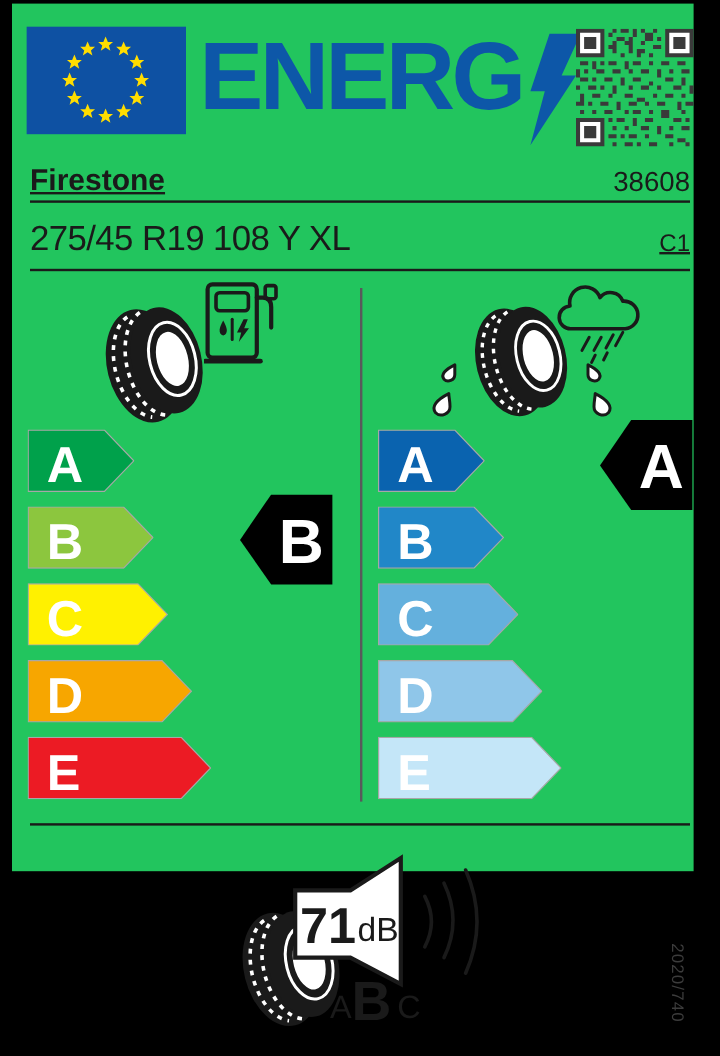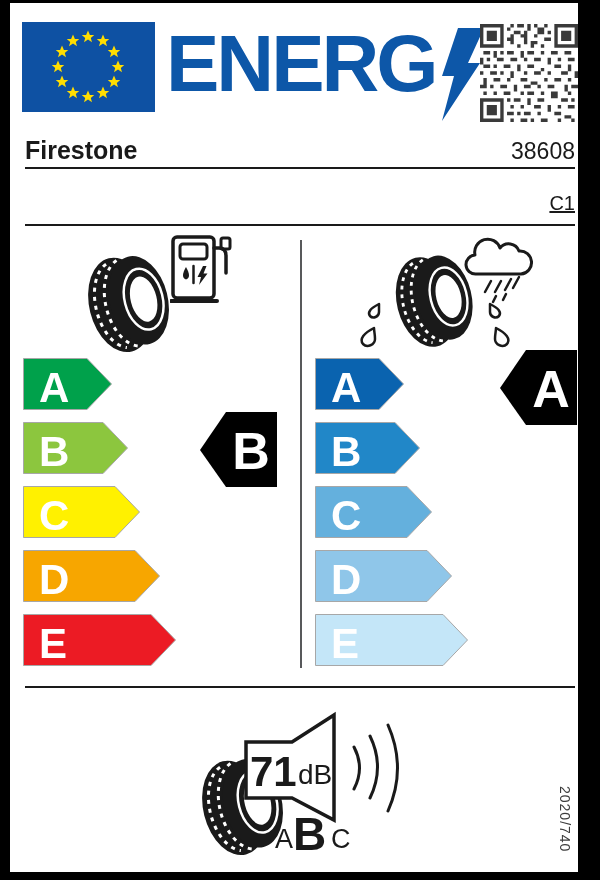--- a/index.html
+++ b/index.html
@@ -1,21 +1,21 @@
 <!DOCTYPE html>
 <html><head>
 <meta charset="utf-8">
 <style>
   html,body{margin:0;padding:0;background:#000;}
   body{width:600px;height:880px;position:relative;overflow:hidden;
        font-family:"Liberation Sans",sans-serif;color:#1a1a1a;}
-  .label{position:absolute;left:10px;top:3px;width:568px;height:869px;background:#ffffff;}
+  .label{position:absolute;left:10px;top:3px;width:568px;height:723px;background:#22c55e;}
   .abs{position:absolute;}
   .logo-text{font-weight:bold;letter-spacing:-3px;line-height:94px;font-size:80px;}
-  .brand{font-size:25px;font-weight:bold;}
+  .brand{font-size:25px;font-weight:bold;text-decoration:underline;}
   .artnum{font-size:23px;}
   .sizetext{font-size:29px;letter-spacing:-0.5px;}
   .classtext{font-size:20px;text-decoration:underline;}
   .rule{background:#1a1a1a;height:2px;}
   .divider{background:#58595b;width:2px;}
   svg text{font-family:"Liberation Sans",sans-serif;}
   .arrow-letter{fill:#fff;font-weight:bold;font-size:42px;}
   .pointer-letter{fill:#fff;font-weight:bold;font-size:52px;text-anchor:middle;}
   .db-value{font-weight:bold;font-size:42px;fill:#1a1a1a;}
   .db-unit{font-size:28px;fill:#1a1a1a;}
@@ -78,20 +78,21 @@
              M8,22h1v1h-1zM10,22h2v1h-2zM14,22h1v2h-1zM17,22h2v1h-2zM24,22h2v1h-2zM27,22h1v1h-1z
              M9,24h1v1h-1zM12,24h1v1h-1zM16,24h2v1h-2zM20,24h1v2h-1zM23,24h1v1h-1zM26,24h2v1h-2z
              M8,26h2v1h-2zM11,26h1v1h-1zM13,26h2v1h-2zM17,26h1v1h-1zM22,26h2v1h-2zM25,27h2v1h-2z
              M9,28h1v1h-1zM12,28h2v1h-2zM15,28h1v1h-1zM18,28h2v1h-2zM23,28h1v1h-1zM27,28h1v1h-1z"></path>
   </svg>
 
   <div class="abs brand" style="left:15px;top:133px">Firestone</div>
   <div class="abs artnum" style="right:3px;top:135px">38608</div>
   <div class="abs rule" style="left:15px;top:164px;width:550px"></div>
 
+  <div class="abs sizetext" style="left:15px;top:180px">275/45 R19 108 Y XL</div>
   <div class="abs classtext" style="right:3px;top:189px">C1</div>
   <div class="abs rule" style="left:15px;top:221px;width:550px"></div>
 
   <div class="abs divider" style="left:290px;top:237px;height:428px"></div>
 
   <svg class="abs" style="left:72px;top:244px" width="100" height="110" viewBox="0 0 100 110">
     <g transform="rotate(-14 50 55)">
       <ellipse cx="38" cy="55" rx="31" ry="48" fill="#1a1a1a"></ellipse>
       <ellipse cx="57" cy="55" rx="29" ry="45" fill="#1a1a1a"></ellipse>
       <path d="M34,12 A26,44 0 0 0 34,98" stroke="#fff" stroke-width="3" stroke-dasharray="4 5" fill="none"></path>

